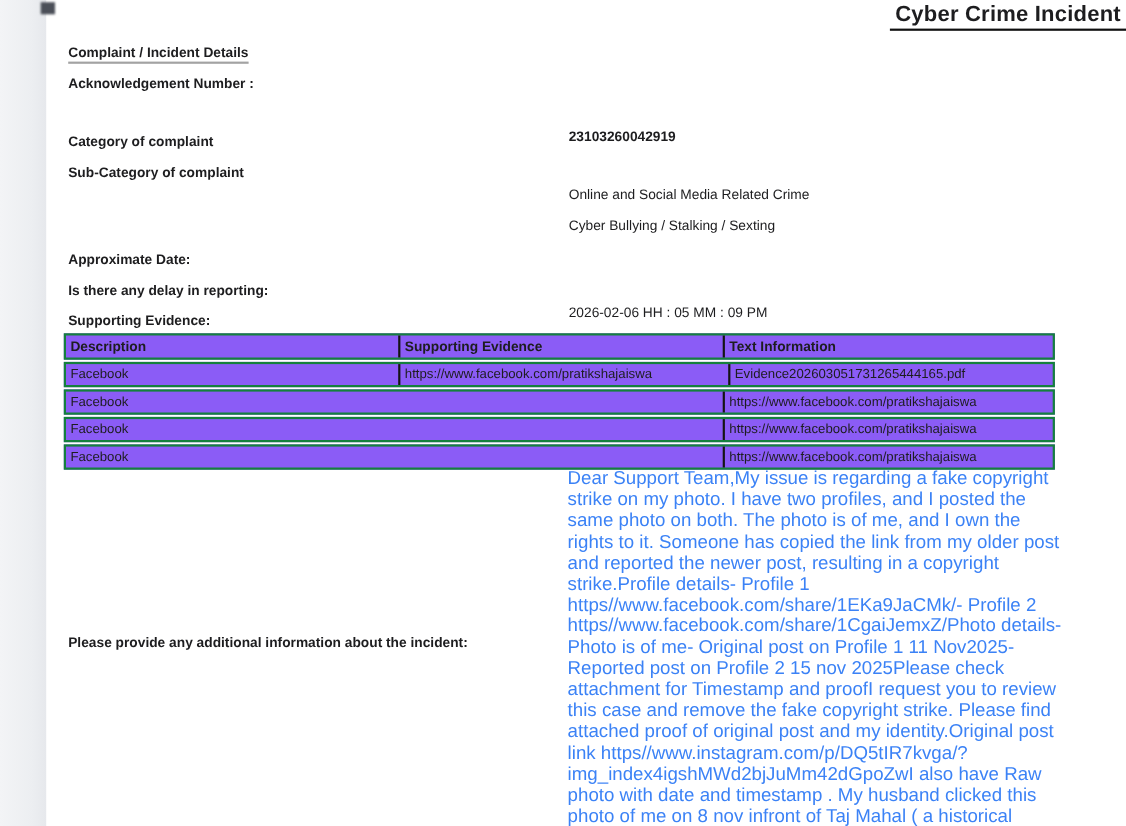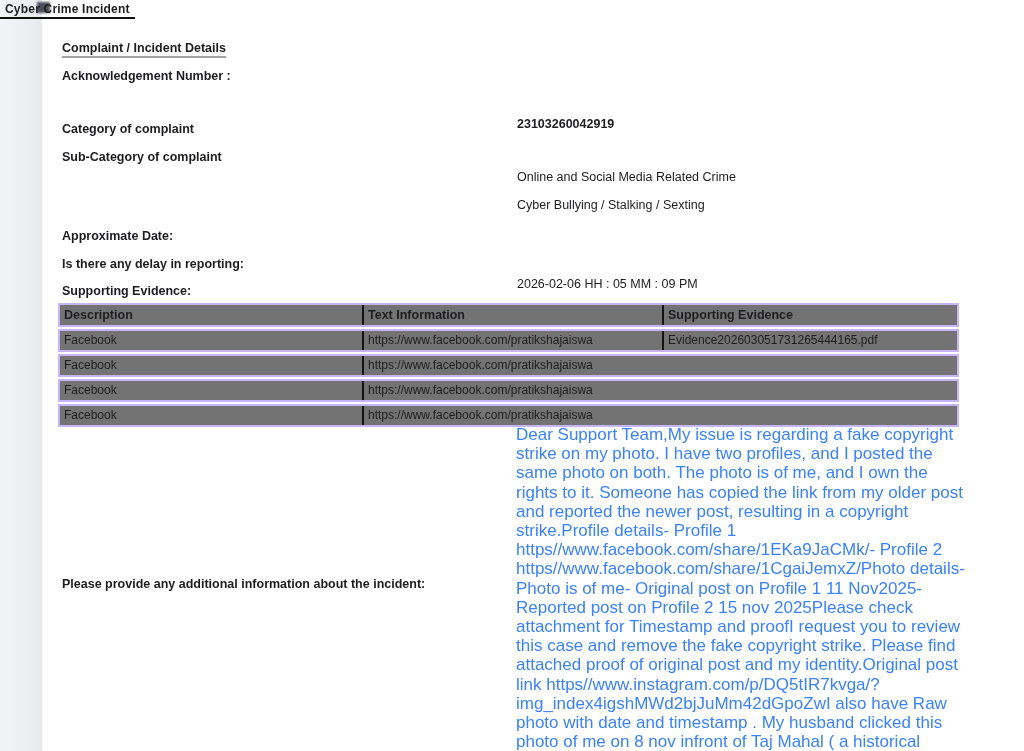--- a/index.html
+++ b/index.html
@@ -9,43 +9,43 @@
   }
   .left-strip {
     position:absolute; left:0; top:0; width:42px; height:100%;
     background:linear-gradient(90deg,#f3f4f6 0%,#eceef1 70%,#e6e8ec 100%);
   }
   .corner-mark {
     position:absolute; left:37px; top:2px; width:13px; height:11px;
     background:#4b4f58; filter:blur(1.2px);
   }
   .doc-title {
-    position:absolute; top:2px; left:0; right:0; text-align:left;
-    font-size:12px; font-weight:bold; letter-spacing:.2px;
+    position:absolute; top:2px; left:0; right:0; text-align:right;
+    font-size:20px; font-weight:bold; letter-spacing:.2px;
   }
   .doc-title span { display:inline-block; border-bottom:2.5px solid #101010; padding:0 5px 1px; }
 
   .section-heading { position:absolute; left:62px; top:41px; font-size:12.5px; font-weight:bold; }
   .section-heading span { display:inline-block; border-bottom:2px solid #a3a3a3; padding-bottom:1px;text-align:right; }
 
   .label { position:absolute; left:62px; font-size:12.5px; font-weight:bold; white-space:nowrap; }
   .value { position:absolute; left:517px; font-size:12.5px; white-space:nowrap;margin-top:48px; }
   .value.bold { font-weight:bold; }
 
   .row-ack   { top:69px; }
   .row-cat   { top:122px; }
   .row-sub   { top:150px; }
   .row-date  { top:229px; }
   .row-delay { top:257px; }
   .row-evid  { top:284px; }
 
   .evi-table { position:absolute; left:58px; top:303px; width:901px; }
   .t-row {
-    display:flex; border:2px solid #c4b5fd; margin-bottom:2px;
-    background:#737373; box-sizing:border-box;
+    display:flex; border:2px solid #15803d; margin-bottom:2px;
+    background:#8b5cf6; box-sizing:border-box;justify-content:space-between;
   }
   .t-cell {
     padding:2px 4px 3px; font-size:12px; box-sizing:border-box;
     white-space:nowrap; overflow:hidden;
   }
   .t-cell.c1 { width:302px; }
   .t-cell.c2 { width:300px; border-left:2px solid #141414; }
   .t-cell.c3 { flex:1; border-left:2px solid #141414; }
   .t-head .t-cell { font-weight:bold; font-size:12.5px; padding-top:3px; }
 
@@ -84,22 +84,22 @@
   <div class="value row-date">2026-02-06 HH : 05 MM : 09  PM</div>
 
   <div class="label row-delay">Is there any delay in reporting:</div>
   <div class="value row-delay">No</div>
 
   <div class="label row-evid">Supporting Evidence:</div>
 
   <div class="evi-table">
     <div class="t-row t-head">
       <div class="t-cell c1">Description</div>
+      <div class="t-cell c3">Supporting Evidence</div>
       <div class="t-cell c2">Text Information</div>
-      <div class="t-cell c3">Supporting Evidence</div>
     </div>
     <div class="t-row">
       <div class="t-cell c1">Facebook</div>
       <div class="t-cell c2">https://www.facebook.com/pratikshajaiswa</div>
       <div class="t-cell c3">Evidence202603051731265444165.pdf</div>
     </div>
     <div class="t-row">
       <div class="t-cell c1">Facebook</div>
       <div class="t-cell c2">https://www.facebook.com/pratikshajaiswa</div>
     </div>

